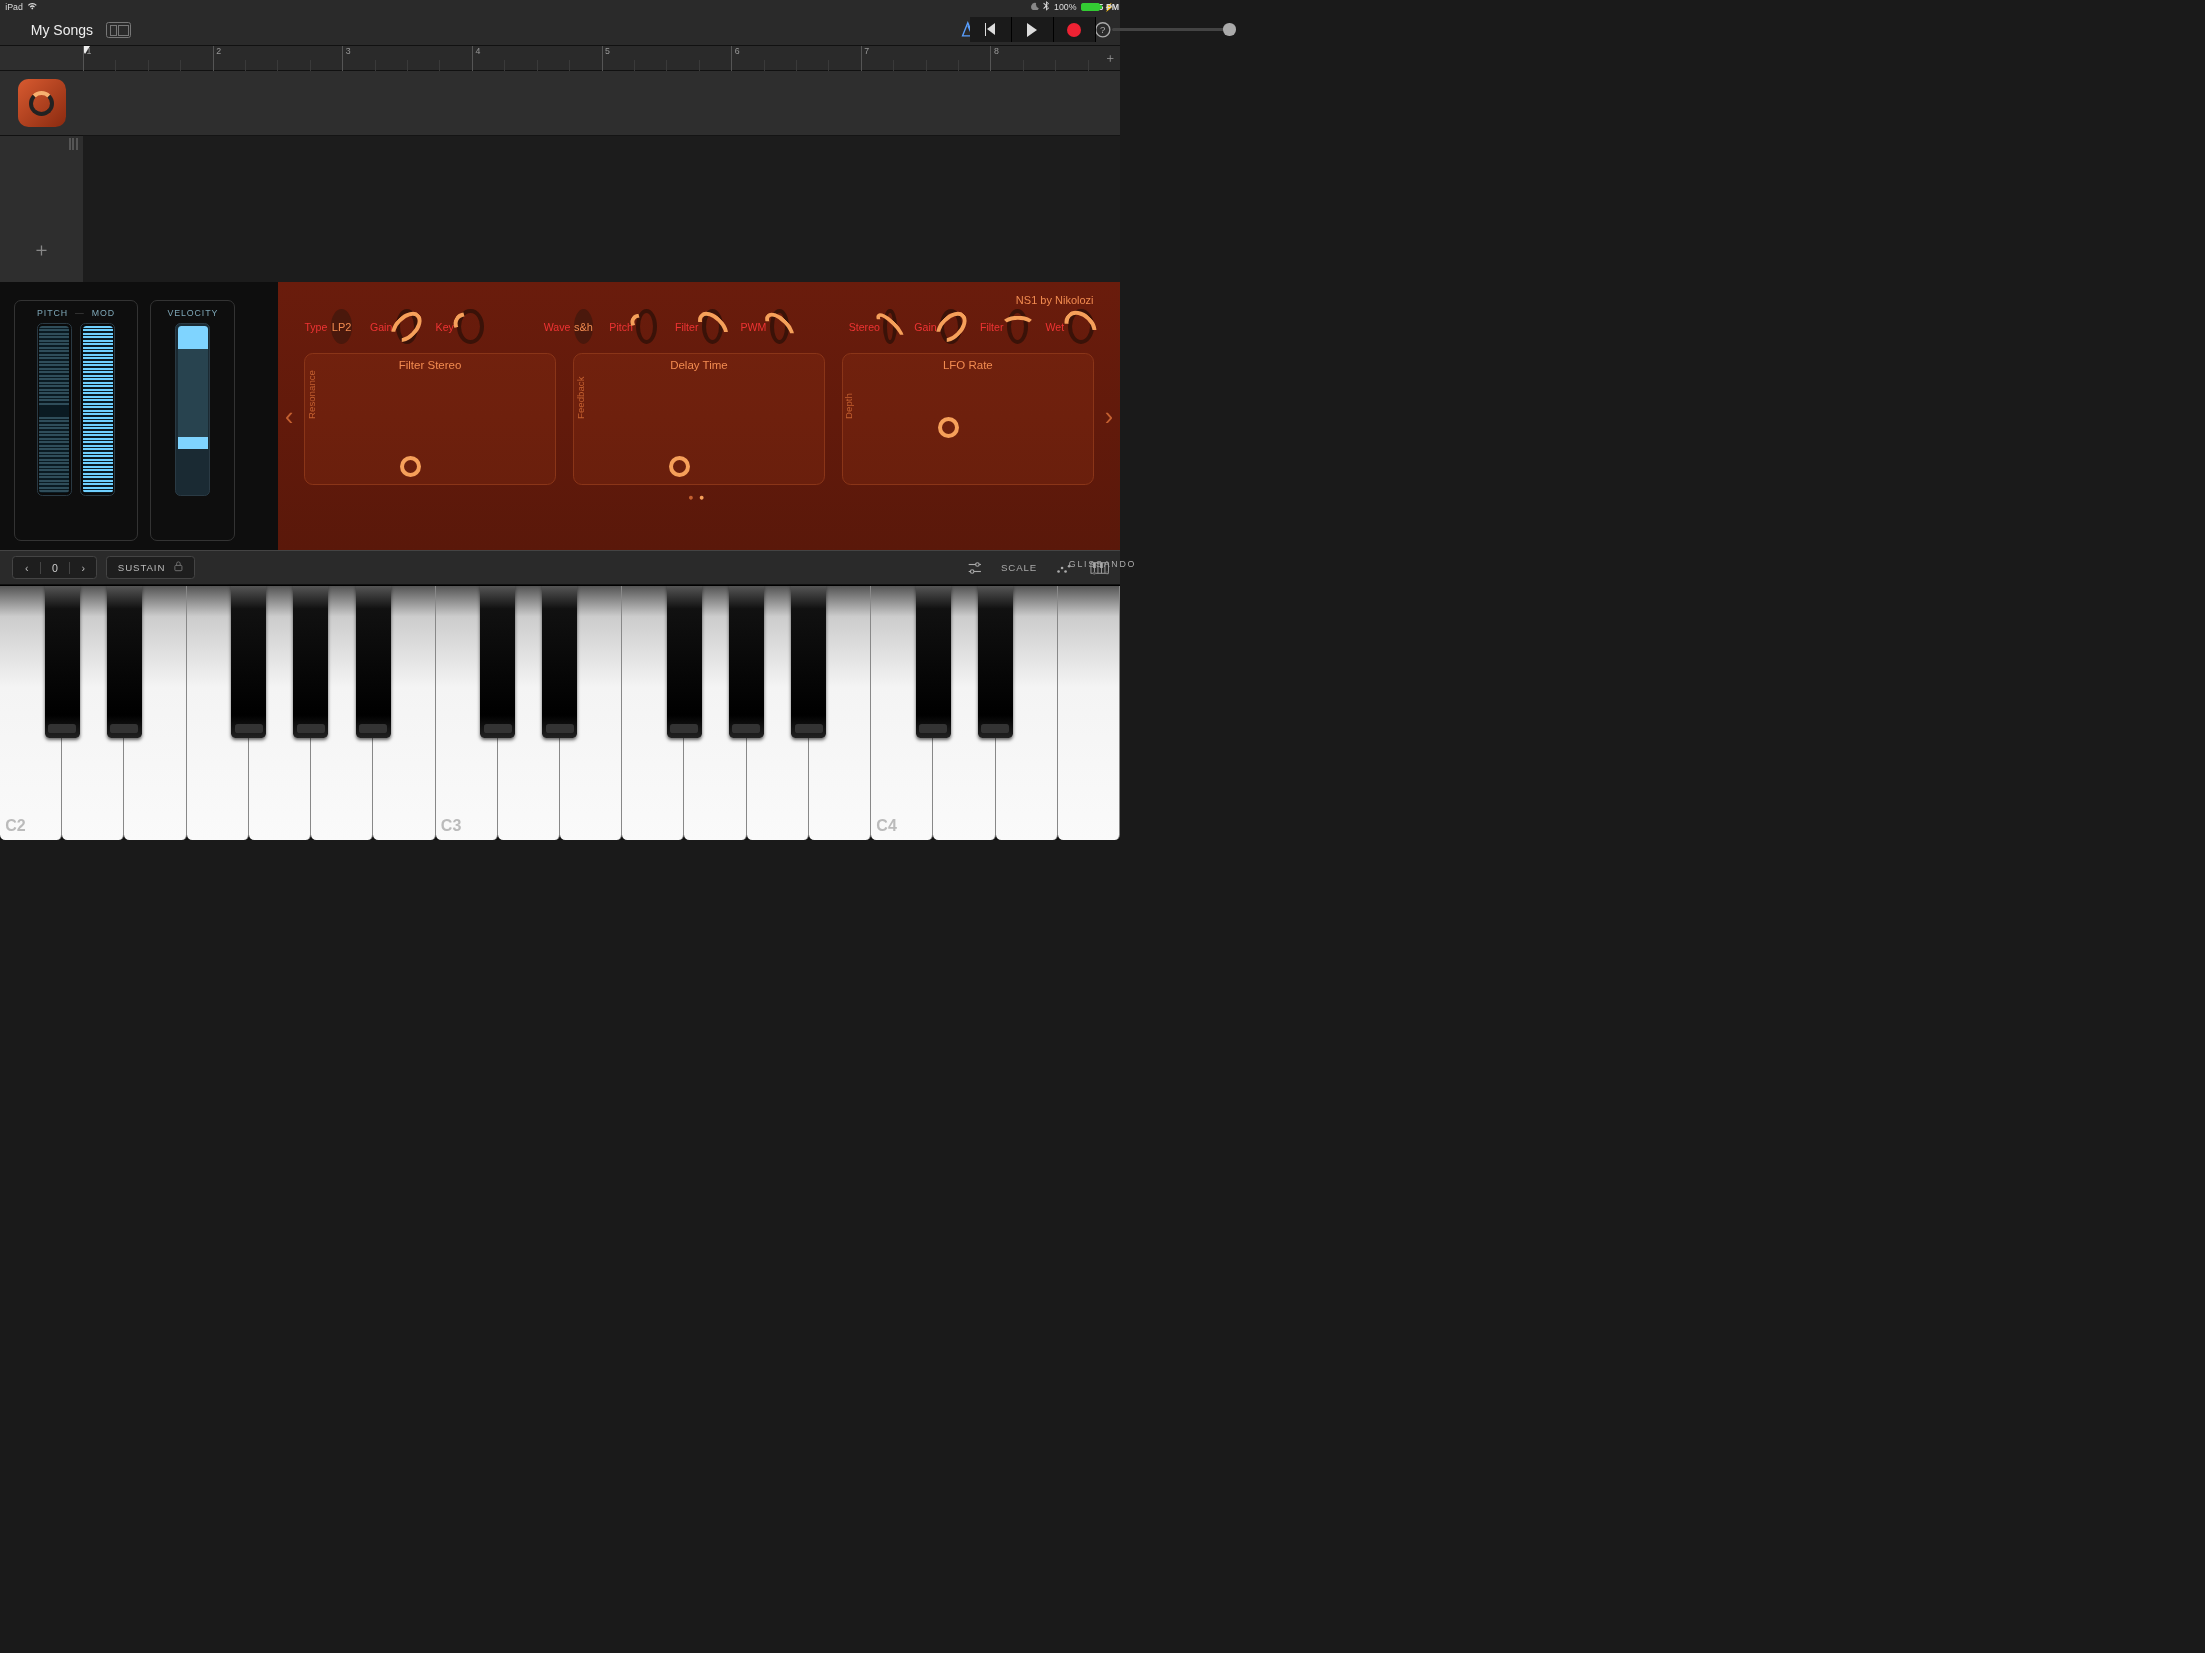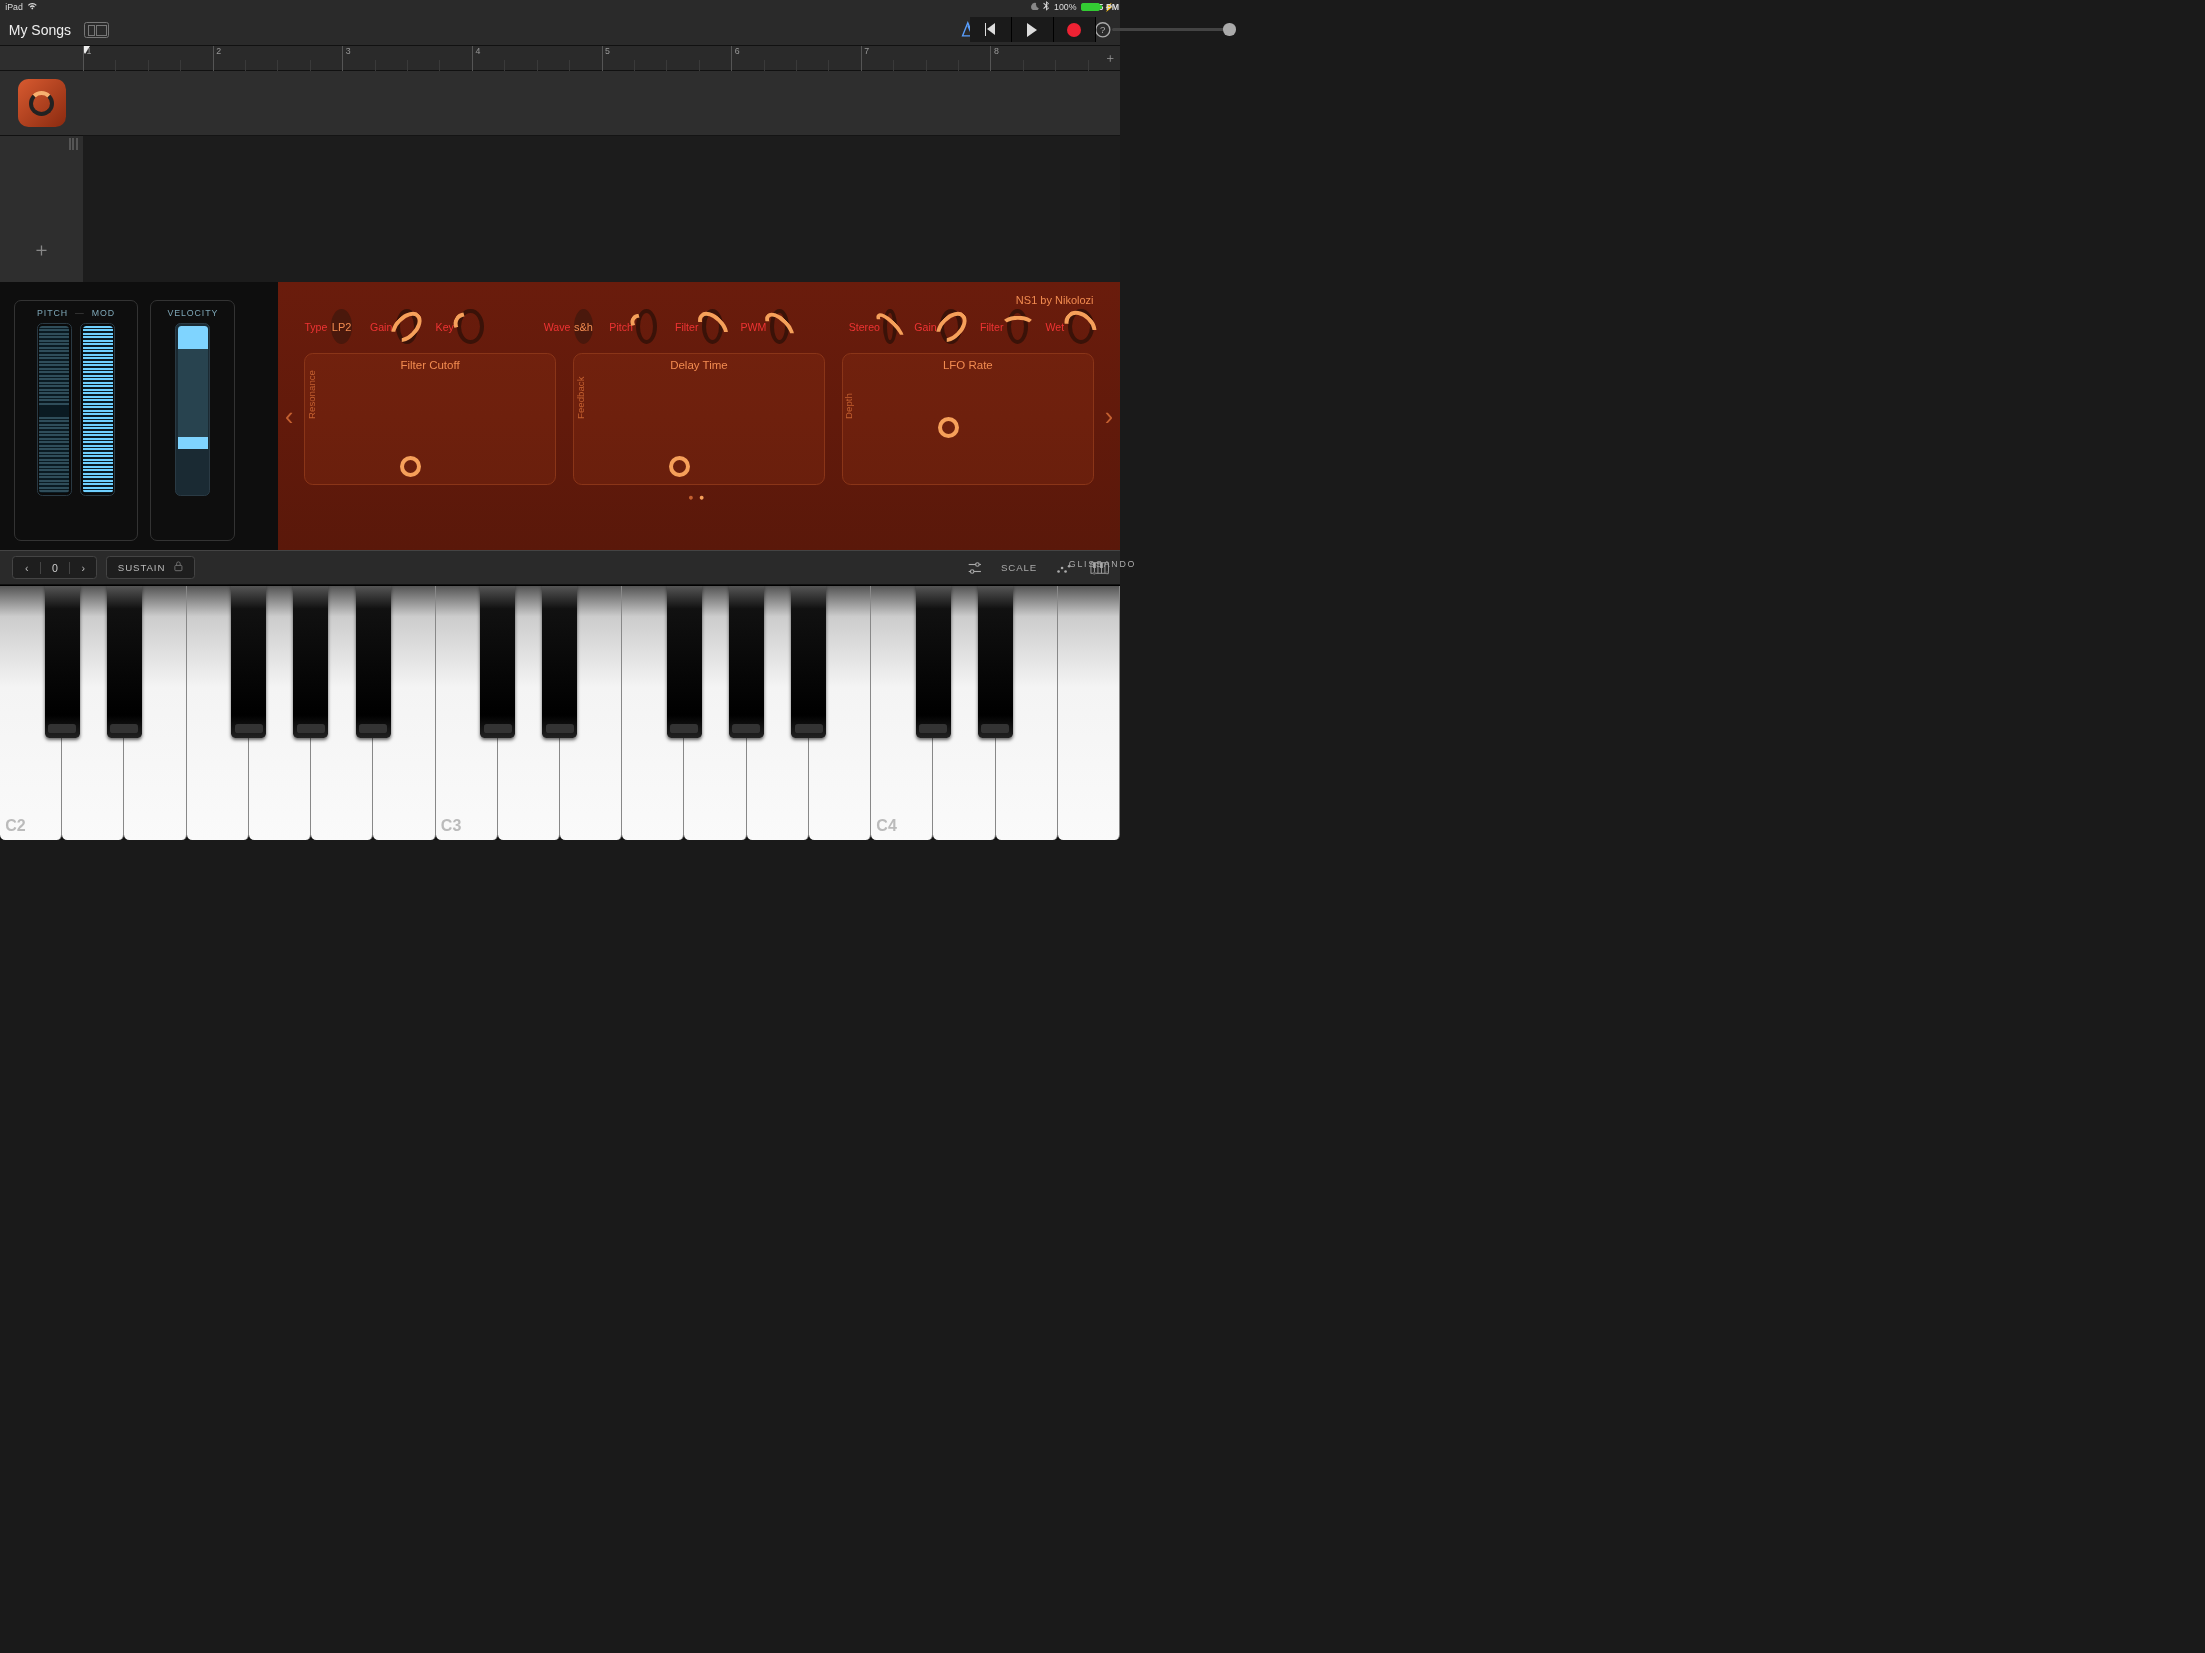--- a/index.html
+++ b/index.html
@@ -8,21 +8,21 @@
   
   .status-bar { height:14px; display:flex; align-items:center; justify-content:space-between;
                 font-size:8.8px; padding:0 5.3px; background:#2a2a2a; color:#ddd; }
   .status-left, .status-right { display:flex; align-items:center; gap:4.4px; }
   .status-center { position:absolute; left:50%; transform:translateX(-50%); font-weight:600; }
   .battery { width:19.4px; height:8.8px; border:0.9px solid #3c3; border-radius:1.8px; position:relative; background:#3c3; }
   .battery::after { content:""; position:absolute; right:-2.6px; top:1.8px; width:1.8px; height:3.5px; background:#3c3; border-radius:0.9px; }
 
   
   .toolbar { height:32px; display:flex; align-items:center; padding:0 8.8px; background:#2a2a2a; border-bottom:0.9px solid #111; }
-  .toolbar .title { font-size:14px; color:#eee; margin-right:12.4px; }
+  .toolbar .title { font-size:14px; color:#eee; margin-right:12.4px;margin-left:22px; }
   .tb-btn { width:26.5px; height:21px; display:flex; align-items:center; justify-content:center;
             color:#bbb; font-size:12.4px; cursor:pointer; }
   .tb-view-icon { width:25px; height:16px; border:0.9px solid #777; border-radius:2.6px; position:relative; }
   .tb-view-icon::before { content:""; position:absolute; left:2.6px; top:2.6px; width:5.3px; height:8.8px; border:0.9px solid #777; }
   .tb-view-icon::after  { content:""; position:absolute; left:10.6px; top:2.6px; width:9.7px; height:8.8px; border:0.9px solid #777; }
   .transport { position:absolute; left:50%; transform:translateX(-50%); display:flex; align-items:center; gap:0; }
   .transport .t-btn { width:42px; height:25px; background:#1a1a1a; display:flex; align-items:center; justify-content:center;
                        border-right:0.9px solid #000; cursor:pointer; }
   .transport .t-btn:last-child { border-right:none; }
   .rec-dot { width:14px; height:14px; border-radius:50%; background:#e23; }
@@ -380,21 +380,21 @@
       <div class="knob">
         <div class="klabel">Wet</div>
         <div class="kcircle">
             <div class="arc"></div>
           </div>
       </div>
     </div>
 
     <div class="xy-row">
       <div class="xy-pad">
-        <div class="top-lbl">Filter Cutoff</div>
+        <div class="top-lbl">Filter Stereo</div>
         <div class="left-lbl">Resonance</div>
         <div class="dot" style="left:38%;top:78%;"></div>
       </div>
       <div class="xy-pad">
         <div class="top-lbl">Delay Time</div>
         <div class="left-lbl">Feedback</div>
         <div class="dot" style="left:38%;top:78%;"></div>
       </div>
       <div class="xy-pad">
         <div class="top-lbl">LFO Rate</div>

